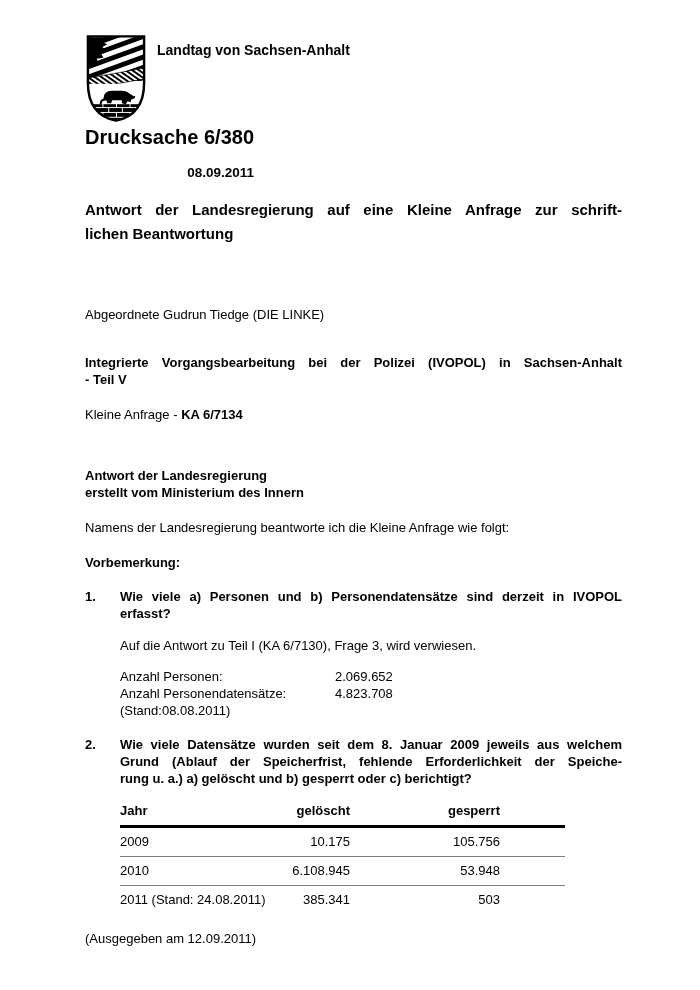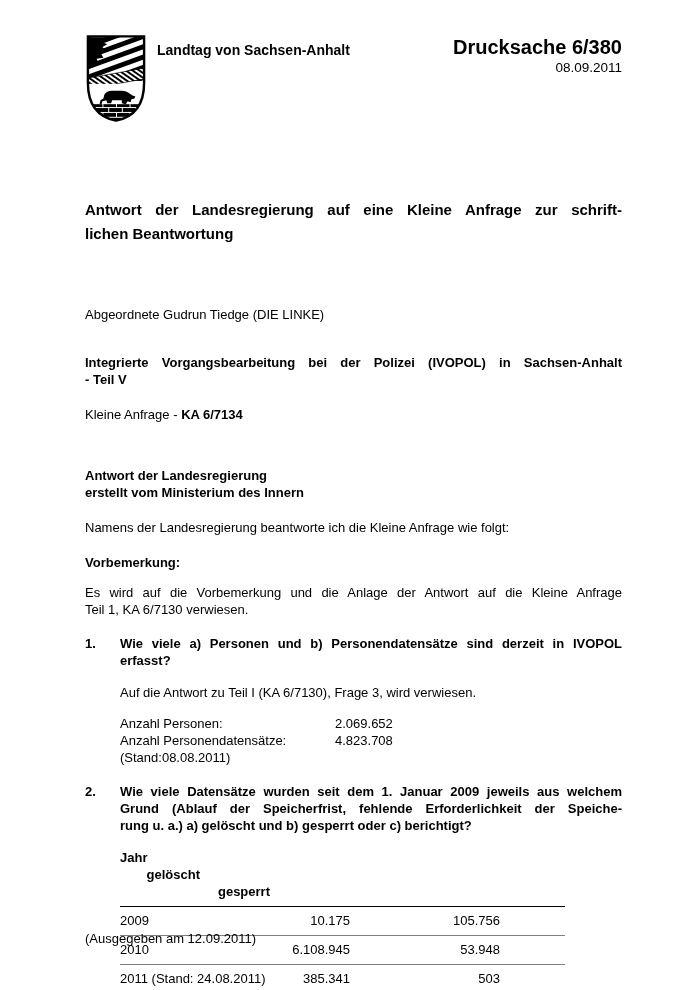--- a/index.html
+++ b/index.html
@@ -11,26 +11,26 @@
     background: #ffffff;
     color: #000000;
     font-family: "Liberation Sans", "DejaVu Sans", sans-serif;
     font-size: 13px;
     line-height: 17px;
     padding: 34px 78px 0 85px;
     overflow: hidden;
   }
 
   
-  .header { display: flex; justify-content: space-between; align-items: flex-start; height: 92px; }
+  .header { display: flex; justify-content: space-between; align-items: flex-start; height: 92px; flex-direction: column; }
   .brand { display: flex; gap: 10px; align-items: flex-start; }
   .institution { font-weight: bold; font-size: 14px; padding-top: 8px; }
   .doc-meta { text-align: right; padding-top: 5px; }
   .doc-number { font-weight: bold; font-size: 20px; }
-  .doc-date { font-weight: normal; font-size: 13.5px; margin-top: 3px; }
+  .doc-date { font-weight: bold; font-size: 13.5px; margin-top: 18px; }
 
   
   .title { margin-top: 72px; font-weight: bold; font-size: 15px; line-height: 24px; }
   .jline { text-align: justify; text-align-last: justify; }
   .lline { text-align: left; }
   .addressee { margin-top: 60px; }
   .subject { margin-top: 31px; font-weight: bold; }
   .ka-line { margin-top: 18px; }
   .ka-ref { font-weight: bold; }
   .answer-heading { margin-top: 44px; font-weight: bold; }
@@ -44,21 +44,21 @@
   .q-text { font-weight: bold; }
   .q-answer { margin-top: 15px; }
 
   .stats { margin-top: 14px; }
   .stat-row { display: flex; }
   .stat-label { width: 215px; flex: none; }
 
   
   .dtable { margin-top: 10px; width: 445px; }
   .t-row { display: flex; padding: 5px 0 6px 0; }
-  .t-head { font-weight: bold; border-bottom: 1px solid #000000; flex-direction: column; }
+  .t-head { font-weight: bold; border-bottom: 3px solid #000000; }
   .t-body-row { border-bottom: 1px solid #7f7f7f; align-items: center; }
   .t-body-row:last-child { border-bottom: none; }
   .c1 { width: 150px; flex: none; text-align: left; }
   .c2 { width: 80px;  flex: none; text-align: right; }
   .c3 { width: 150px; flex: none; text-align: right; }
 
   .footer-note { position: absolute; left: 85px; top: 930px; }
 </style>
 </head>
 <body>
@@ -121,24 +121,20 @@
   </div>
 
   <div class="answer-heading">
     <div>Antwort der Landesregierung</div>
     <div>erstellt vom Ministerium des Innern</div>
   </div>
 
   <div class="intro">Namens der Landesregierung beantworte ich die Kleine Anfrage wie folgt:</div>
 
   <div class="vorb-heading">Vorbemerkung:</div>
-  <div class="vorb-text">
-    <div class="jline">Es wird auf die Vorbemerkung und die Anlage der Antwort auf die Kleine Anfrage</div>
-    <div class="lline">Teil 1, KA 6/7130 verwiesen.</div>
-  </div>
 
   <div class="question">
     <div class="q-number">1.</div>
     <div class="q-body">
       <div class="q-text">
         <div class="jline">Wie viele a) Personen und b) Personendatensätze sind derzeit in IVOPOL</div>
         <div class="lline">erfasst?</div>
       </div>
       <div class="q-answer">Auf die Antwort zu Teil I (KA 6/7130), Frage 3, wird verwiesen.</div>
       <div class="stats">
@@ -152,21 +148,21 @@
         </div>
         <div class="stat-note">(Stand:08.08.2011)</div>
       </div>
     </div>
   </div>
 
   <div class="question">
     <div class="q-number">2.</div>
     <div class="q-body">
       <div class="q-text">
-        <div class="jline">Wie viele Datensätze wurden seit dem 1. Januar 2009 jeweils aus welchem</div>
+        <div class="jline">Wie viele Datensätze wurden seit dem 8. Januar 2009 jeweils aus welchem</div>
         <div class="jline">Grund (Ablauf der Speicherfrist, fehlende Erforderlichkeit der Speiche-</div>
         <div class="lline">rung u. a.) a) gelöscht und b) gesperrt oder c) berichtigt?</div>
       </div>
 
       <div class="dtable">
         <div class="t-row t-head">
           <div class="c1">Jahr</div>
           <div class="c2">gelöscht</div>
           <div class="c3">gesperrt</div>
         </div>

